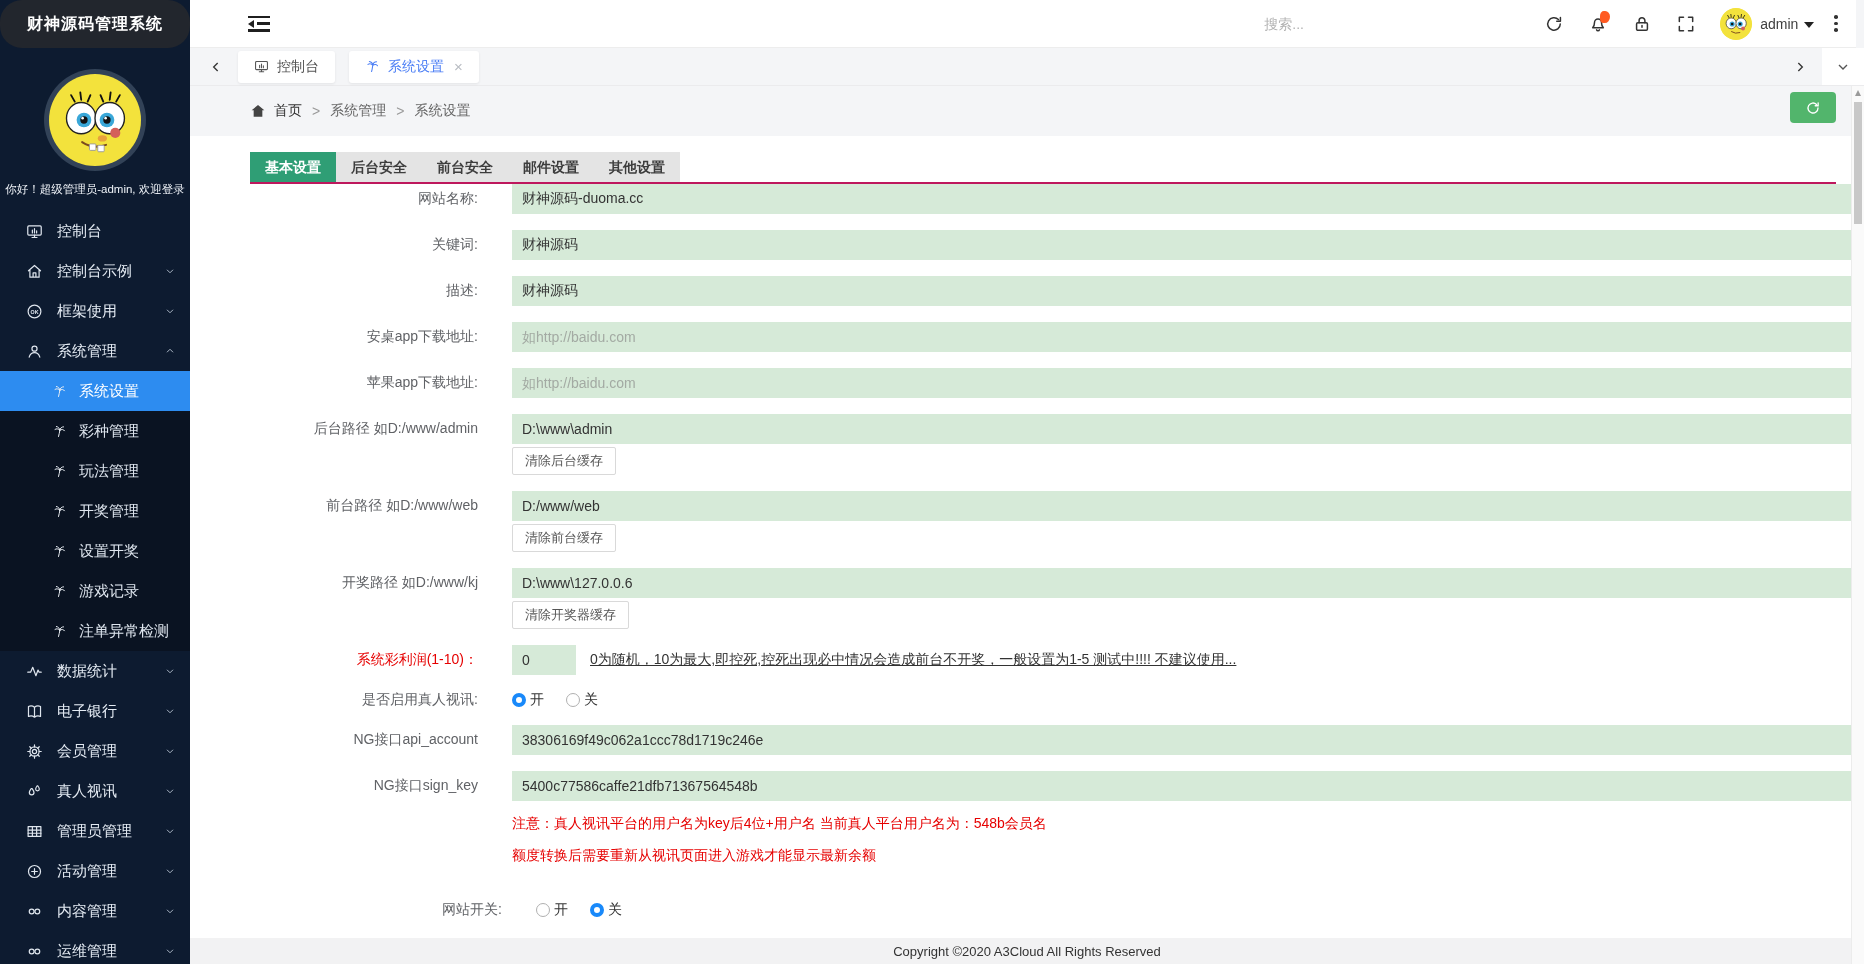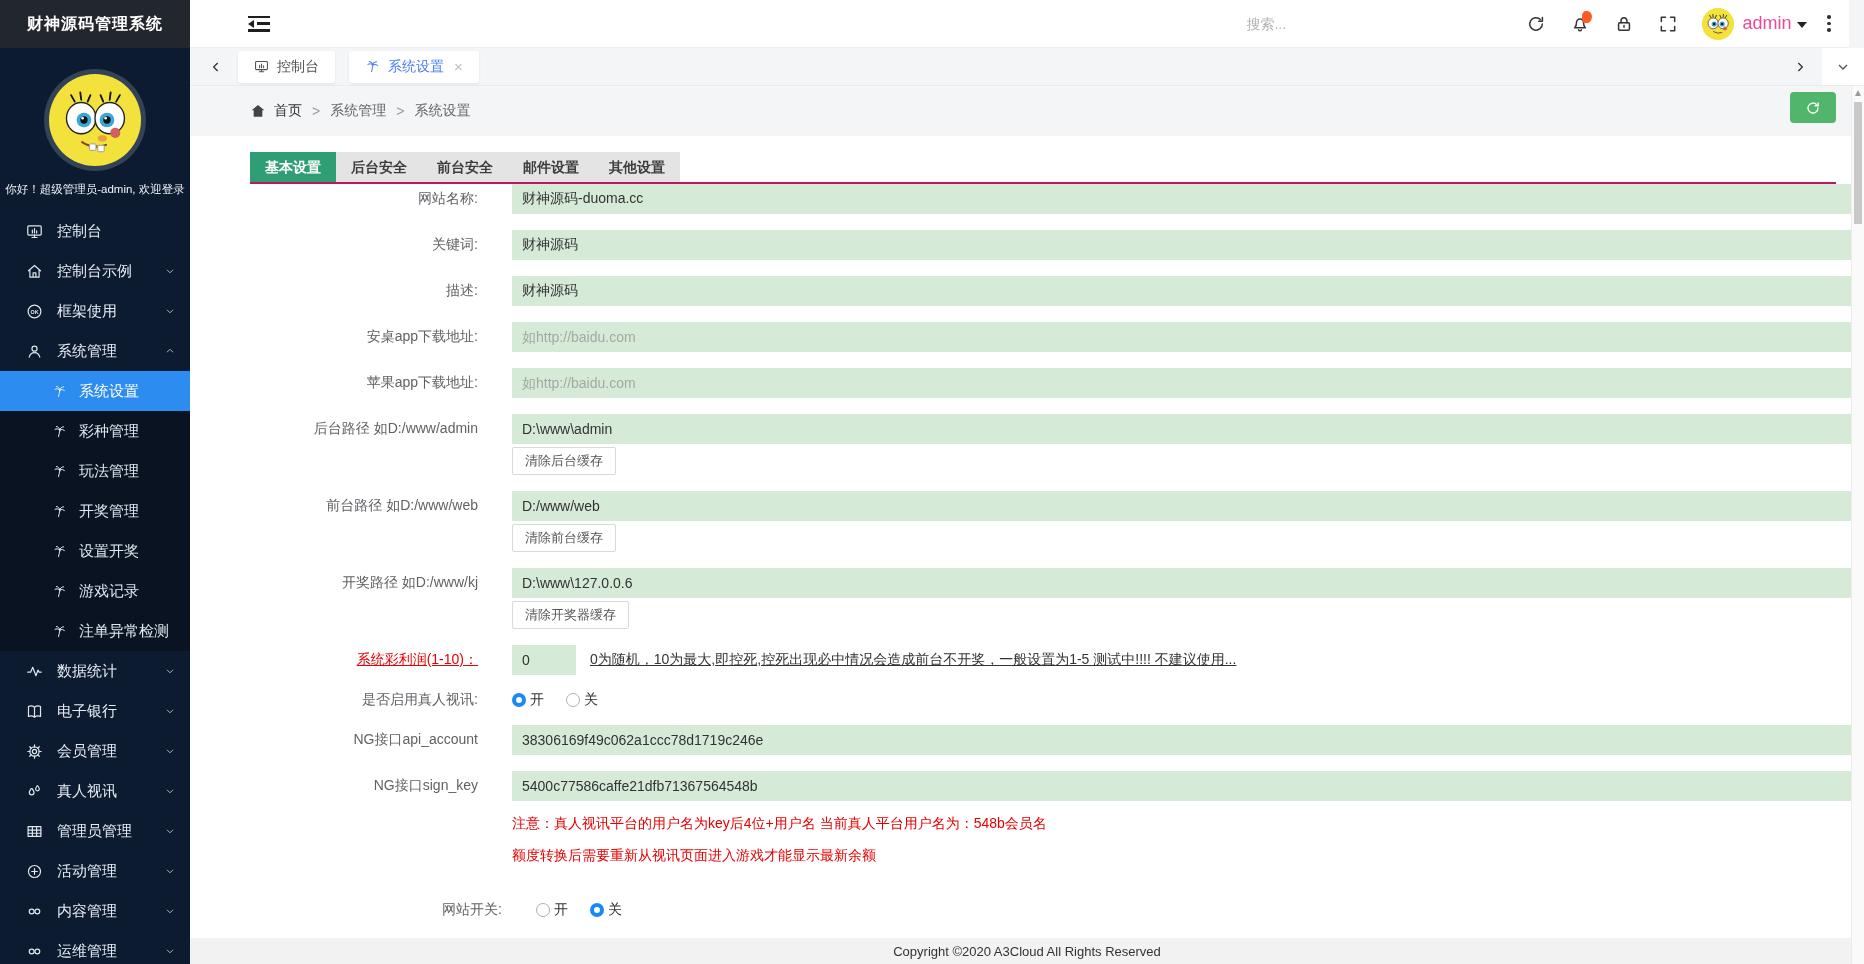--- a/index.html
+++ b/index.html
@@ -3,52 +3,52 @@
 <meta charset="utf-8">
 <style>
   * { margin:0; padding:0; box-sizing:border-box; }
   html,body { width:1864px; height:964px; overflow:hidden; }
   body { font-family:"Liberation Sans","DejaVu Sans",sans-serif; background:#f4f5f7; color:#333; }
   .app { position:relative; width:1864px; height:964px; overflow:hidden; }
 
   
   .sidebar { position:absolute; left:0; top:0; bottom:0; width:190px; background:#0d1b30; z-index:5; }
   .logo-bar { height:48px; background:#22262d; color:#fff; display:flex; align-items:center; justify-content:center;
-              font-size:16px; font-weight:700; letter-spacing:1px; }
+              font-size:16px; font-weight:700; letter-spacing:1px;border-radius:22px; }
   .avatar-big { width:92px; height:92px; border-radius:50%; display:block; margin:26px auto 16px;
                 box-shadow:0 0 0 5px rgba(120,140,160,.35); background:#f3e23c; }
   .welcome { font-size:11.5px; color:#eef2f7; text-align:center; white-space:nowrap; margin-bottom:14px; }
   .menu { list-style:none; font-size:15px; }
   .menu-item { height:40px; display:flex; align-items:center; padding:0 14px 0 26px; color:#e4ebf3; cursor:pointer; }
   .menu-item svg.mi { width:17px; height:17px; margin-right:14px; flex:none; stroke:#dfe6ee; fill:none; stroke-width:1.7; stroke-linecap:round; stroke-linejoin:round; }
   .menu-item .arrow { margin-left:auto; width:12px; height:12px; stroke:#aab6c4; fill:none; stroke-width:2; }
   .submenu { background:#0a1322; }
   .submenu-item { height:40px; display:flex; align-items:center; padding-left:52px; color:#dfe6ef; font-size:15px; cursor:pointer; }
   .submenu-item svg { width:15px; height:15px; margin-right:12px; stroke:#e8edf3; fill:none; stroke-width:1.6; stroke-linecap:round; }
   .submenu-item.active { background:#2d8cf0; color:#fff; }
 
   
-  .topbar { position:absolute; left:190px; top:0; right:15px; height:48px; background:#fff; display:flex; align-items:center;
+  .topbar { position:absolute; left:190px; top:0; right:8px; height:48px; background:#fff; display:flex; align-items:center;
             border-bottom:1px solid #ededed; z-index:4; }
   .hamburger { width:22px; height:16px; position:relative; margin-left:58px; cursor:pointer; }
   .hamburger .b { position:absolute; left:0; width:22px; height:2.6px; background:#1f1f1f; }
   .hamburger .b1 { top:0; } .hamburger .b3 { bottom:0; }
   .hamburger .b2 { top:6.7px; left:9px; width:13px; }
   .hamburger .b2::before { content:""; position:absolute; left:-9px; top:-2.7px; border-top:4px solid transparent;
                            border-bottom:4px solid transparent; border-right:6px solid #1f1f1f; }
   .topbar-right { margin-left:auto; display:flex; align-items:center; }
   .search-input { width:170px; border:none; outline:none; font-size:14px; color:#333; background:transparent; margin-right:110px; }
   .search-input::placeholder { color:#b3b3b3; }
   .tb-icon { width:20px; height:20px; stroke:#333; fill:none; stroke-width:1.8; stroke-linecap:round; stroke-linejoin:round;
              margin-right:24px; cursor:pointer; flex:none; }
   .bell-wrap { position:relative; margin-right:24px; cursor:pointer; }
   .bell-wrap svg { width:20px; height:20px; stroke:#333; fill:none; stroke-width:1.8; stroke-linecap:round; stroke-linejoin:round; display:block; }
   .bell-dot { position:absolute; right:-2px; top:-3px; width:10px; height:12px; background:#ff5a22; border-radius:45% 55% 60% 40%; }
   .avatar-small { width:32px; height:32px; border-radius:50%; background:#f3e23c; margin-right:8px; cursor:pointer; }
-  .admin-name { font-size:18px; color:#ec4899; cursor:pointer; }
+  .admin-name { font-size:14px; color:#404040; cursor:pointer; }
   .caret-down { display:inline-block; margin:2px 0 0 6px; border-left:5px solid transparent; border-right:5px solid transparent;
                 border-top:6px solid #222; vertical-align:middle; cursor:pointer; }
   .kebab { margin:0 18px 0 20px; cursor:pointer; display:flex; flex-direction:column; gap:3px; }
   .kebab i { width:3.6px; height:3.6px; border-radius:50%; background:#333; }
 
   
   .tabstrip { position:absolute; left:190px; top:48px; right:0; height:38px; background:#f4f5f7; display:flex; align-items:center;
               border-bottom:1px solid #ebebed; z-index:3; }
   .strip-chevron { width:16px; height:16px; stroke:#333; fill:none; stroke-width:2; margin-left:18px; cursor:pointer; flex:none; }
   .tab-pill { display:flex; align-items:center; background:#fff; height:32px; padding:0 16px; border-radius:3px; margin-left:14px;
@@ -78,21 +78,21 @@
   .form-tabs { display:flex; margin:16px 28px 0 60px; border-bottom:2px solid #be185d; }
   .ftab { width:86px; height:30px; line-height:30px; text-align:center; font-size:14px; font-weight:700; background:#e4e4e4;
           color:#3d3d3d; cursor:pointer; }
   .ftab.active { background:#2f9e75; color:#fff; }
 
   .form { font-size:14px; }
   .frow { display:flex; align-items:flex-start; margin-bottom:16px; }
   .frow.center { align-items:center; }
   .flabel { width:288px; text-align:right; color:#606266; padding-top:6px; flex:none; }
   .frow.center .flabel { padding-top:0; }
-  .flabel.red { color:#e60000;text-decoration:underline; }
+  .flabel.red { color:#e60000; }
   .fcontrol { margin-left:34px; flex:none; }
   .tinput { width:1397px; height:30px; background:#d6ead8; border:none; outline:none; padding:0 10px; font-size:14px; color:#333; }
   .tinput::placeholder { color:#a3aaa3; }
   .tinput.small { width:64px; }
   .clear-btn { display:block; margin-top:3px; height:28px; padding:0 12px; background:#fff; border:1px solid #d9d9d9; color:#555;
                font-size:13px; border-radius:2px; cursor:pointer; }
   .hint { color:#333; margin-left:14px; padding-top:6px;text-decoration:underline; }
   .radio-group { display:flex; align-items:center; }
   .radio { width:14px; height:14px; border-radius:50%; border:1px solid #b0b0b0; background:#fff; display:inline-block;
            margin-right:4px; cursor:pointer; }

